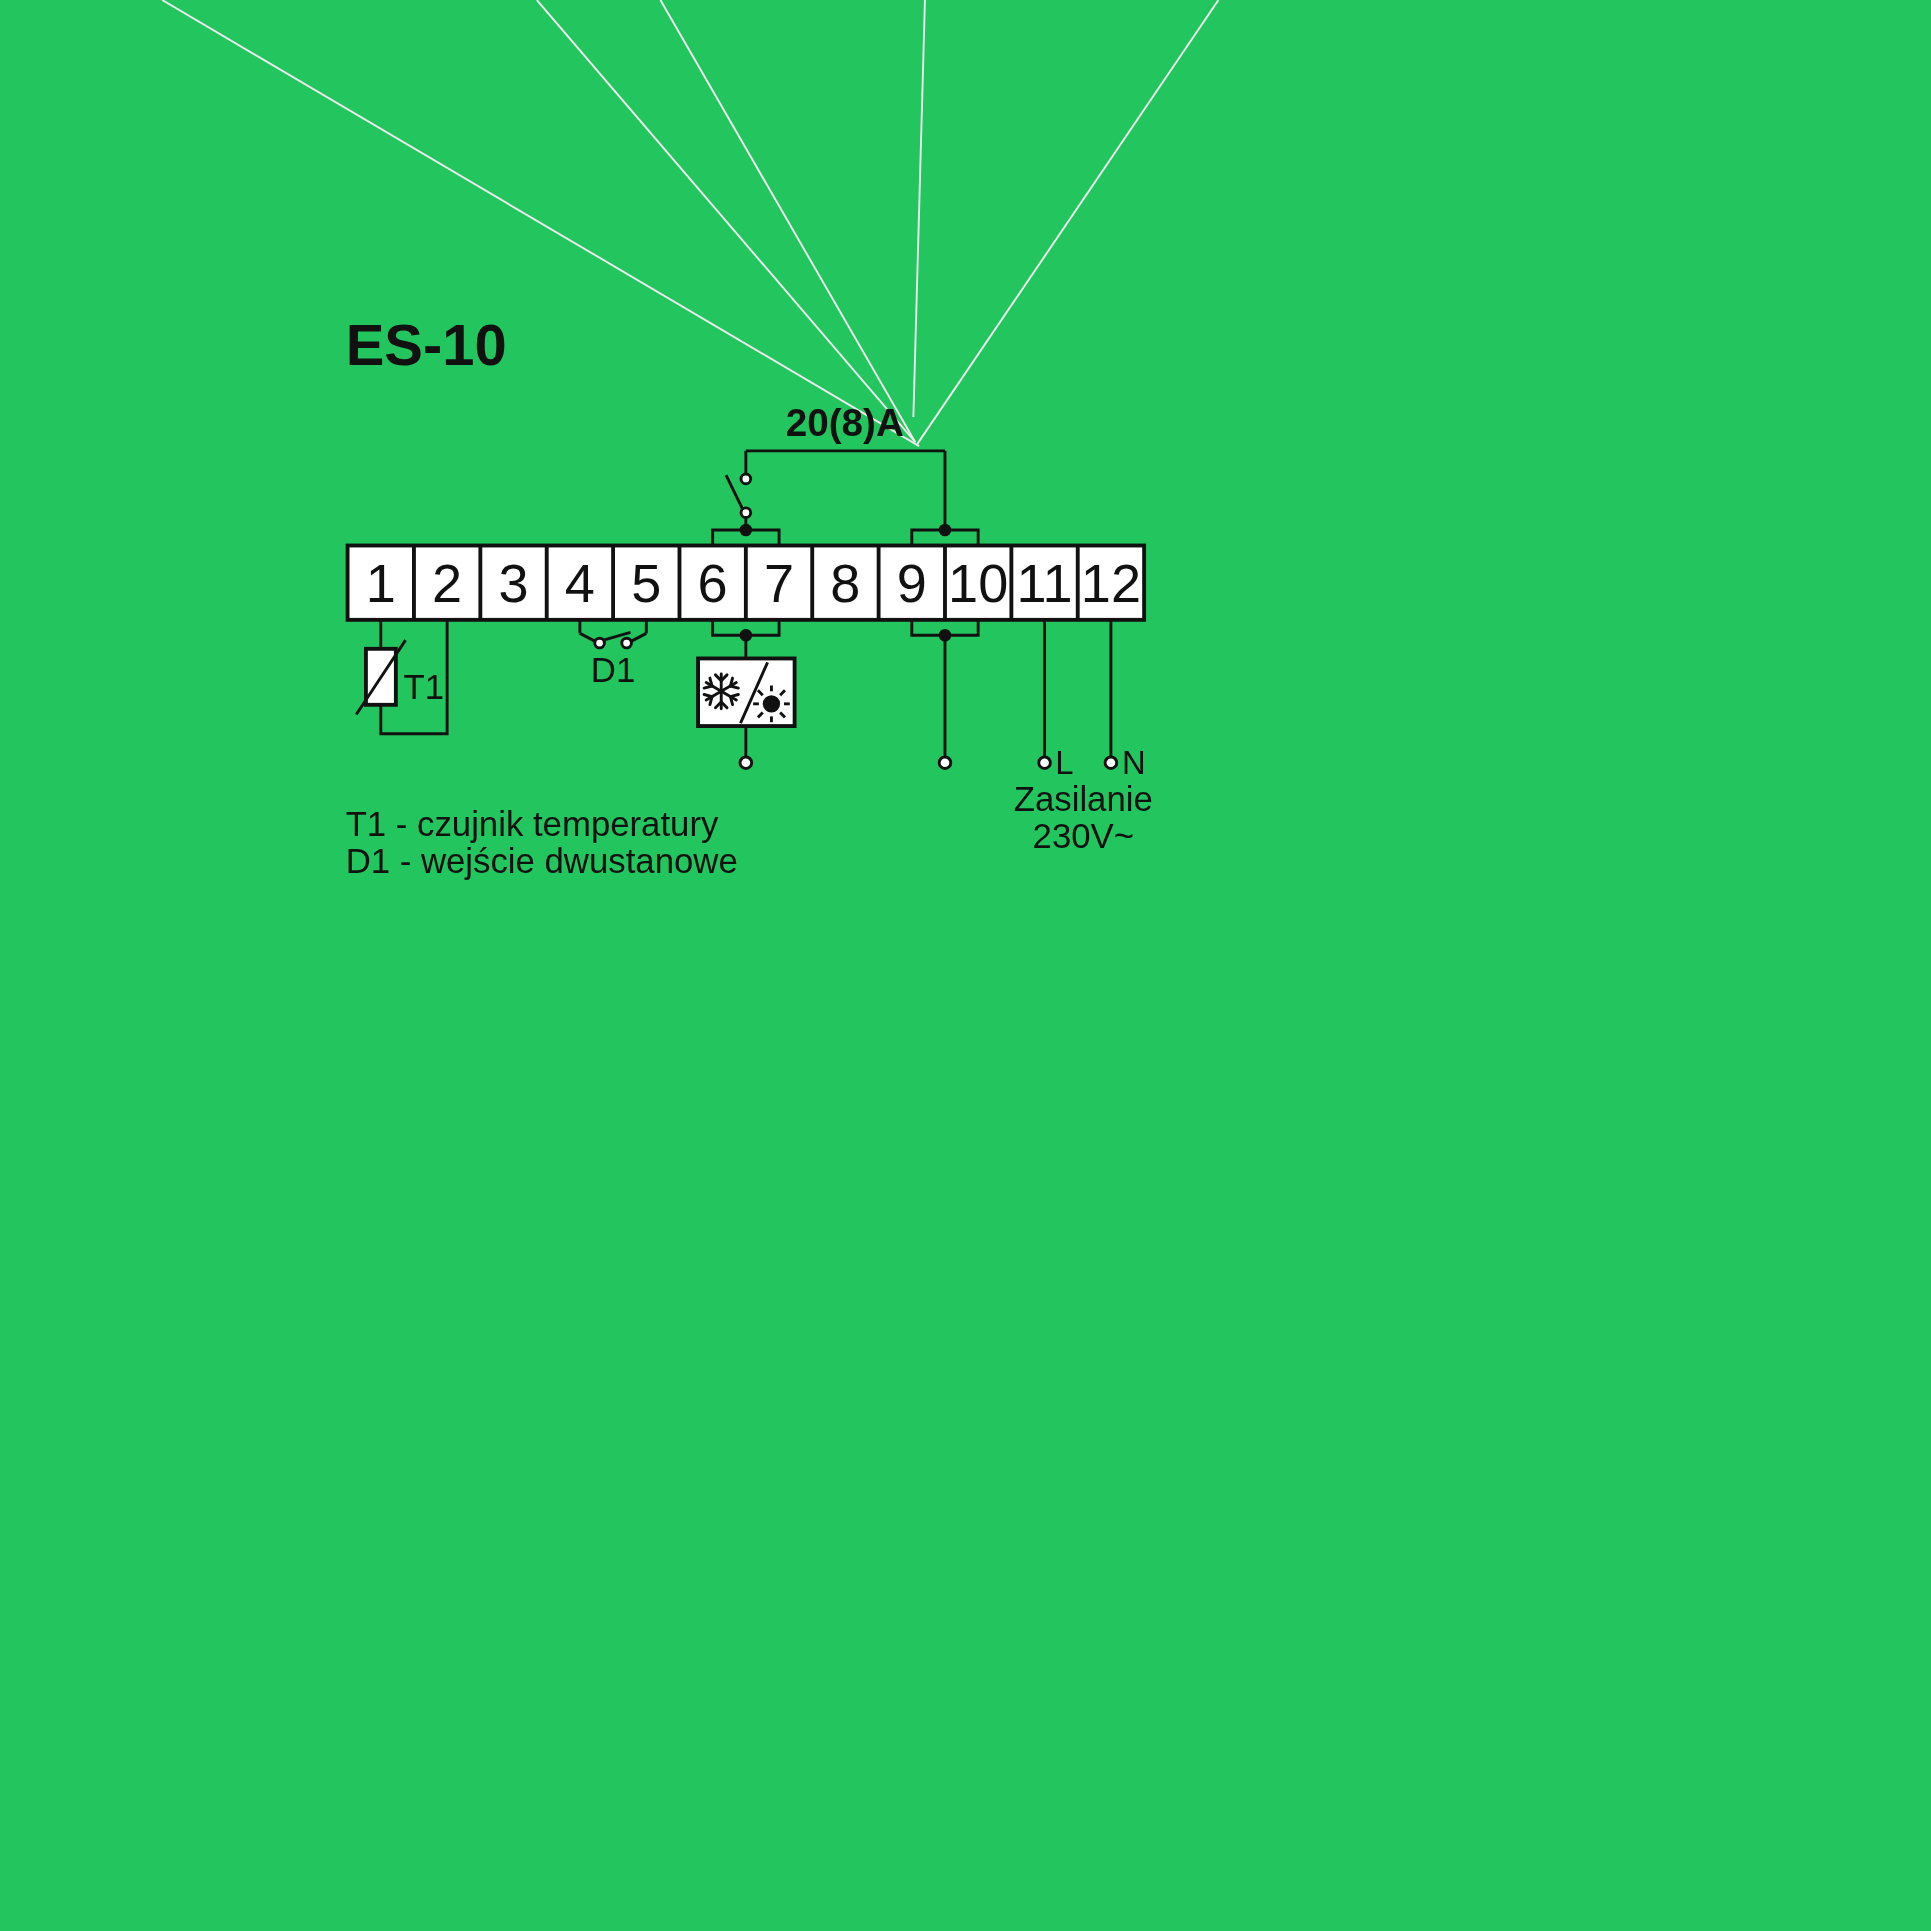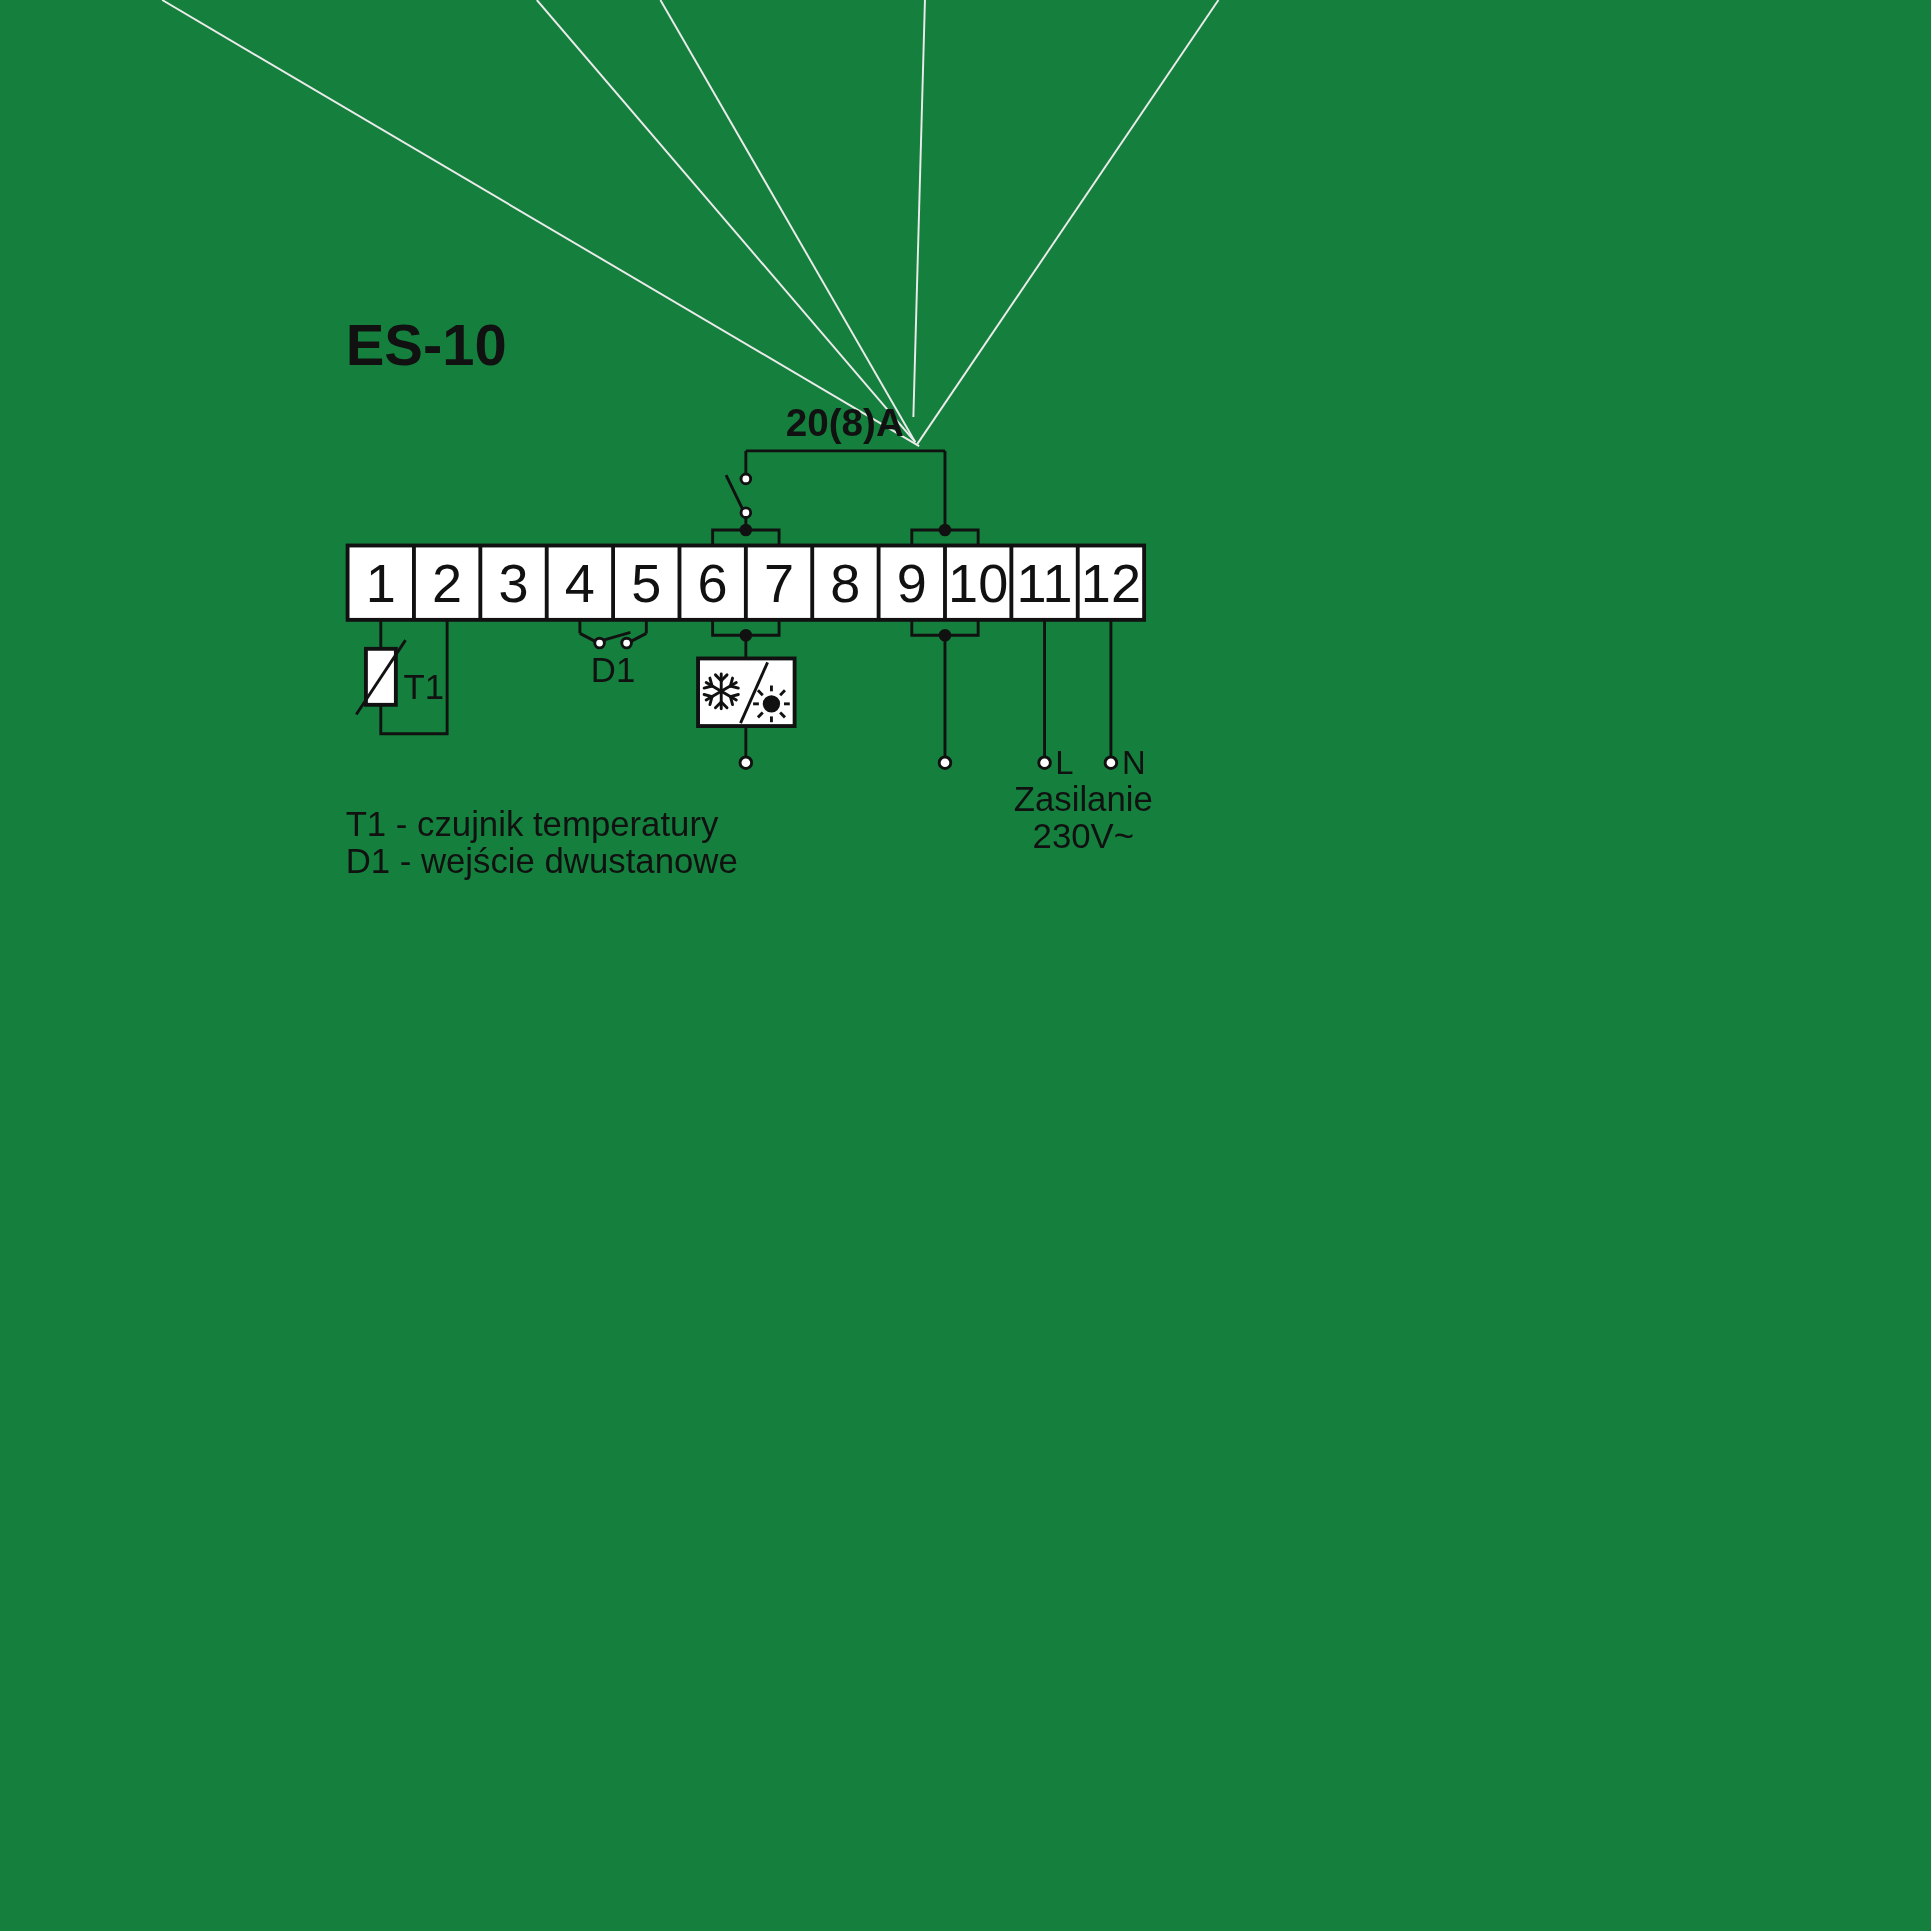--- a/index.html
+++ b/index.html
@@ -1,20 +1,20 @@
 <!DOCTYPE html>
 <html><head>
 <meta charset="utf-8">
 <style>
   html, body { margin: 0; padding: 0; background: #ffffff; }
   .canvas {
     position: relative;
     width: 1931px;
     height: 1931px;
-    background: #15803d;
+    background: #22c55e;
     font-family: "Liberation Sans", sans-serif;
     overflow: hidden;
   }
   svg { position: absolute; inset: 0; }
   svg text {
     font-family: "Liberation Sans", sans-serif;
     fill: #111111;
   }
   .t-title   { font-size: 60px; font-weight: bold; }
   .t-rating  { font-size: 40px; font-weight: bold; }

